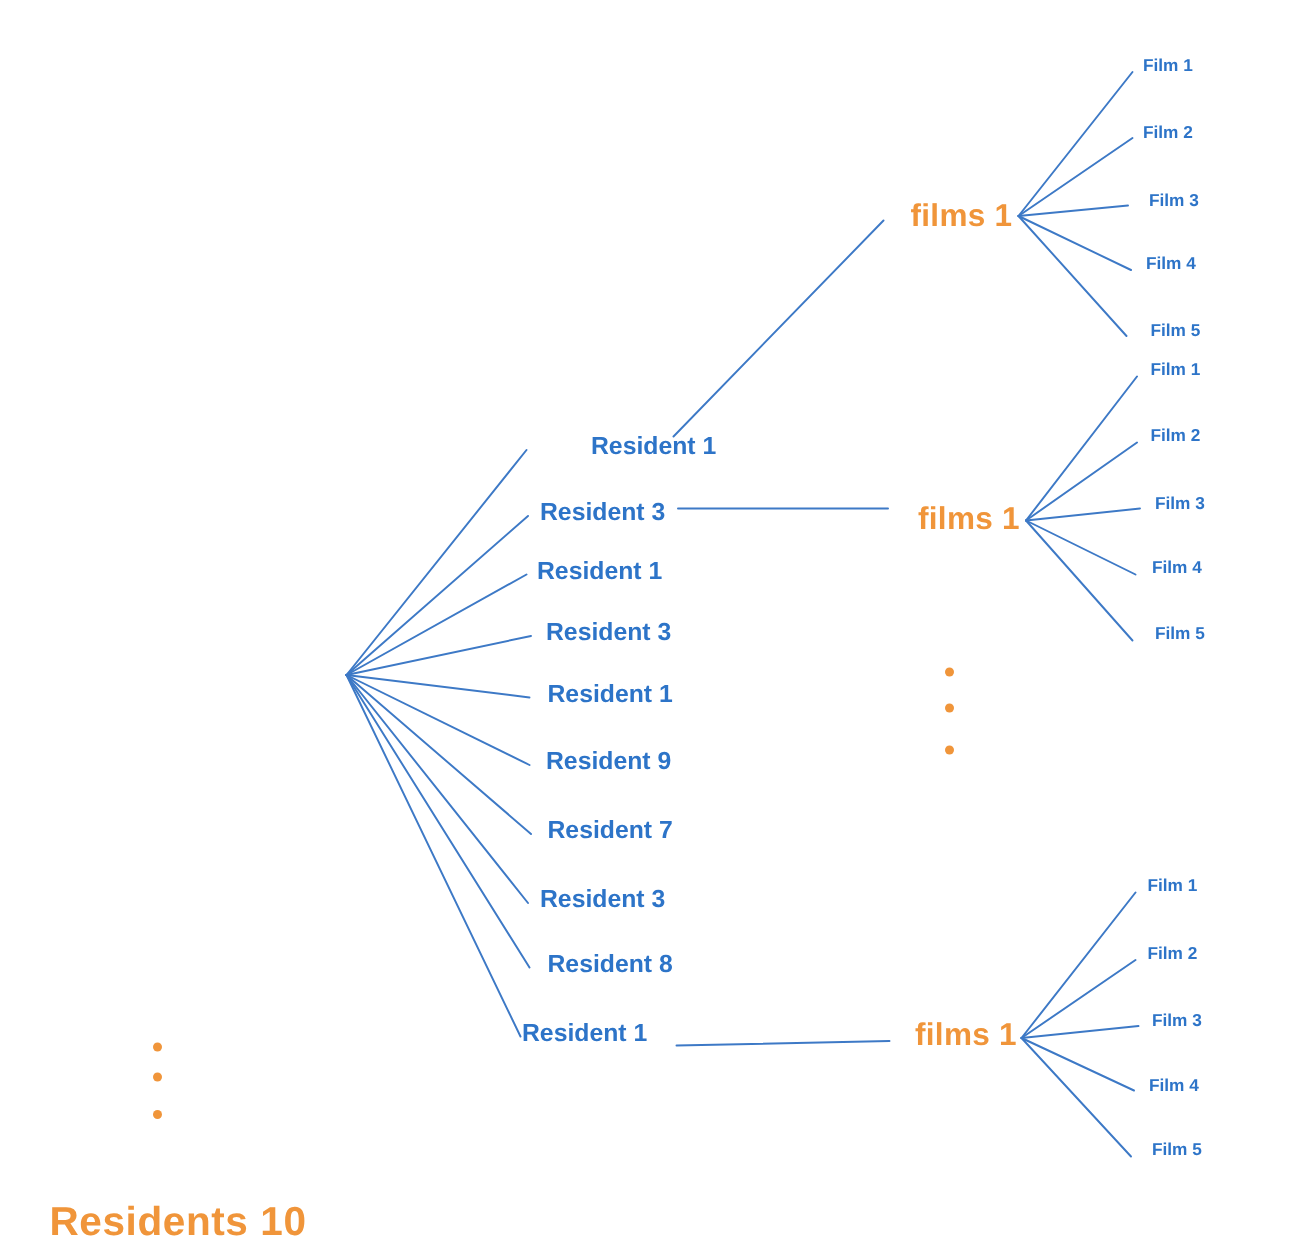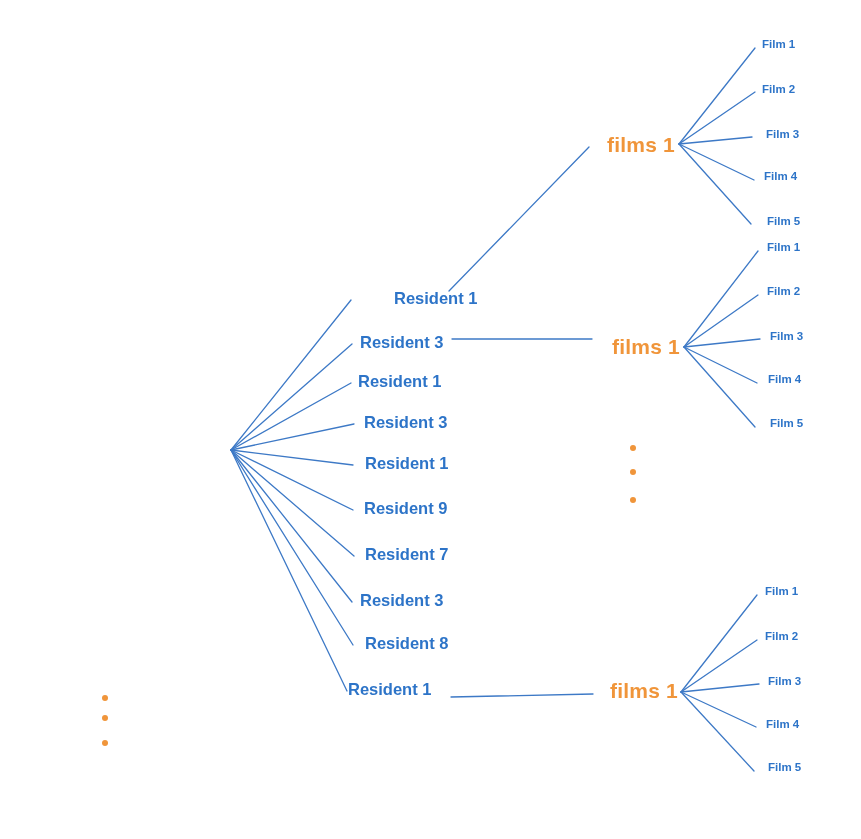--- a/index.html
+++ b/index.html
@@ -73,20 +73,21 @@
     <line x1="684" y1="347" x2="757" y2="383"></line>
     <line x1="684" y1="347" x2="755" y2="427"></line>
 
     <line x1="681" y1="692" x2="757" y2="595"></line>
     <line x1="681" y1="692" x2="757" y2="640"></line>
     <line x1="681" y1="692" x2="759" y2="684"></line>
     <line x1="681" y1="692" x2="756" y2="727"></line>
     <line x1="681" y1="692" x2="754" y2="771"></line>
   </svg>
 
+  <div class="lbl root-lbl" style="left:33px; top:815px;">Residents 10</div>
 
   <div class="lbl resident-lbl" style="left:358px; top:298px;margin-left:36px;">Resident 1</div>
   <div class="lbl resident-lbl" style="left:360px; top:342px;">Resident 3</div>
   <div class="lbl resident-lbl" style="left:358px; top:381px;">Resident 1</div>
   <div class="lbl resident-lbl" style="left:364px; top:422px;">Resident 3</div>
   <div class="lbl resident-lbl" style="left:365px; top:463px;">Resident 1</div>
   <div class="lbl resident-lbl" style="left:364px; top:508px;">Resident 9</div>
   <div class="lbl resident-lbl" style="left:365px; top:554px;">Resident 7</div>
   <div class="lbl resident-lbl" style="left:360px; top:600px;">Resident 3</div>
   <div class="lbl resident-lbl" style="left:365px; top:643px;">Resident 8</div>

